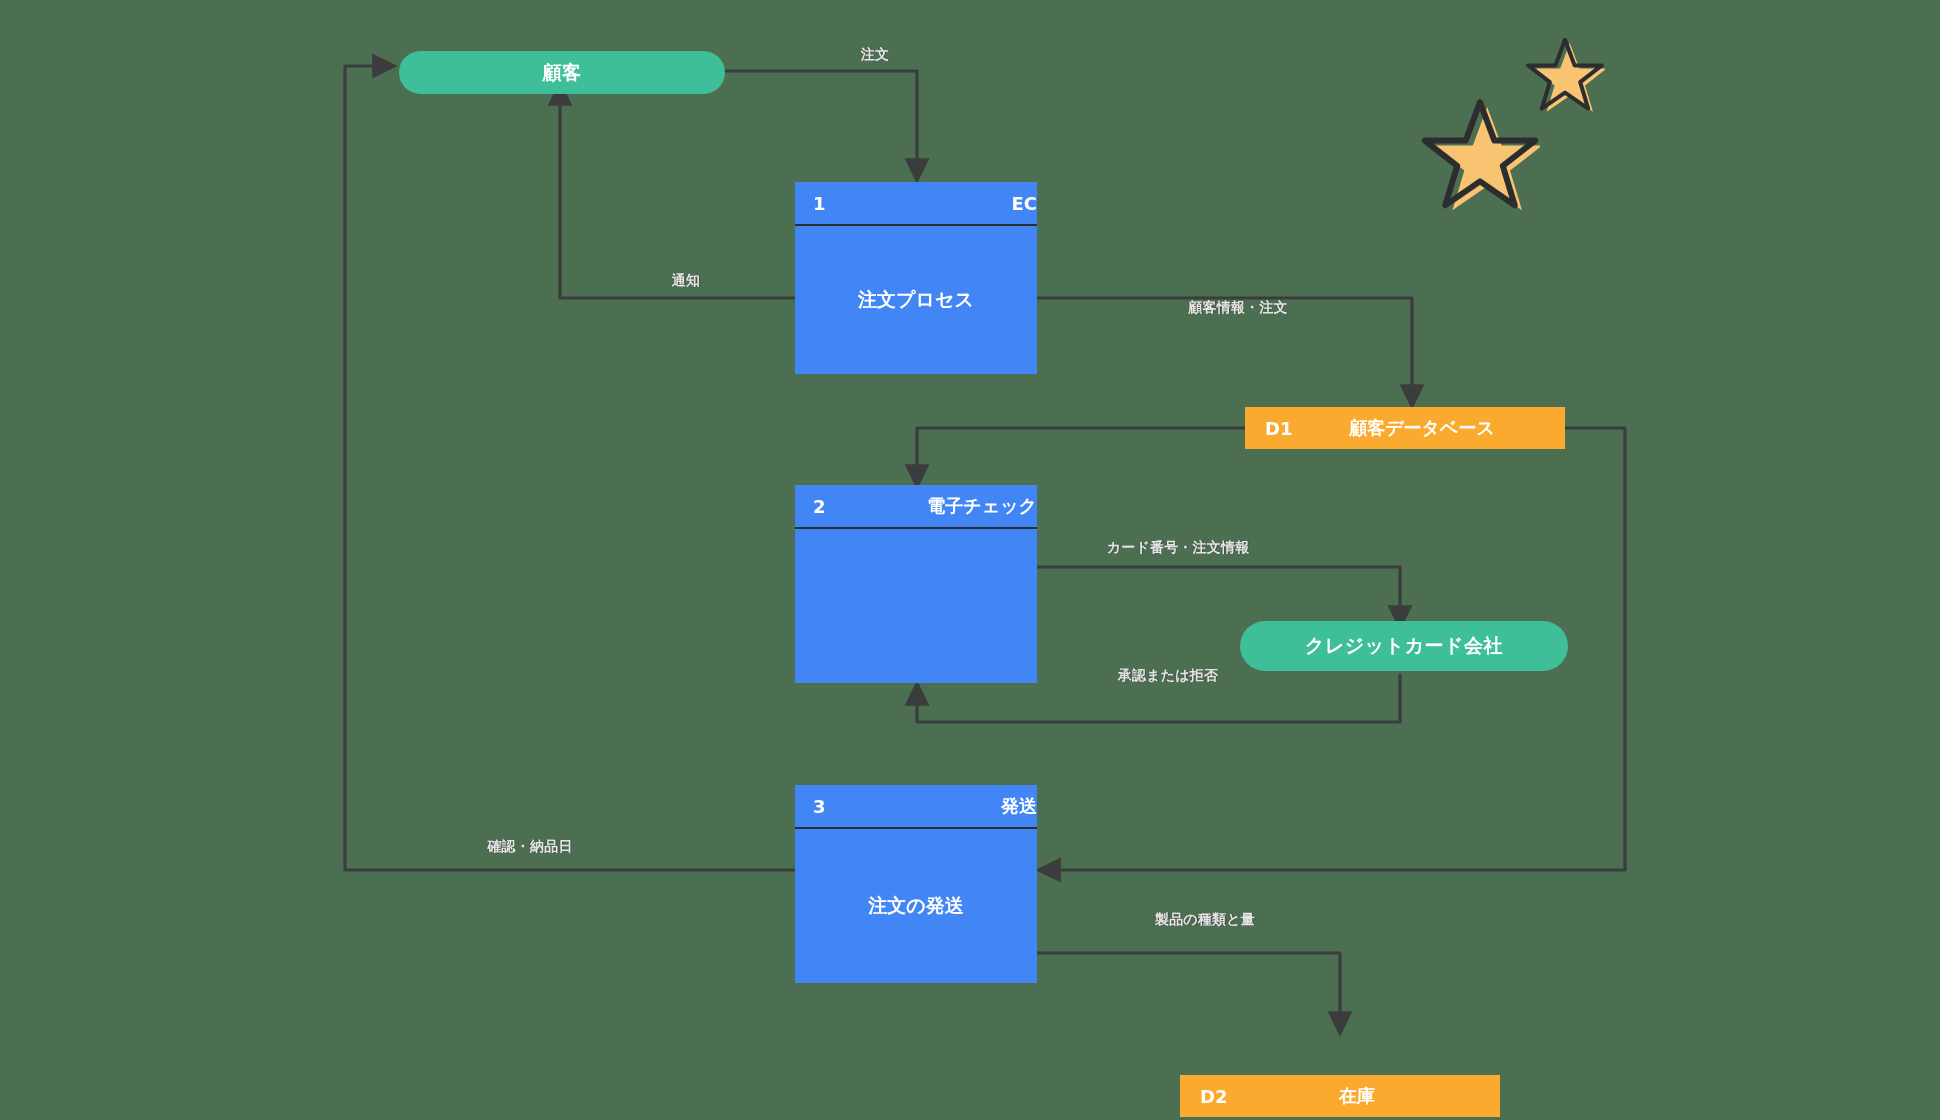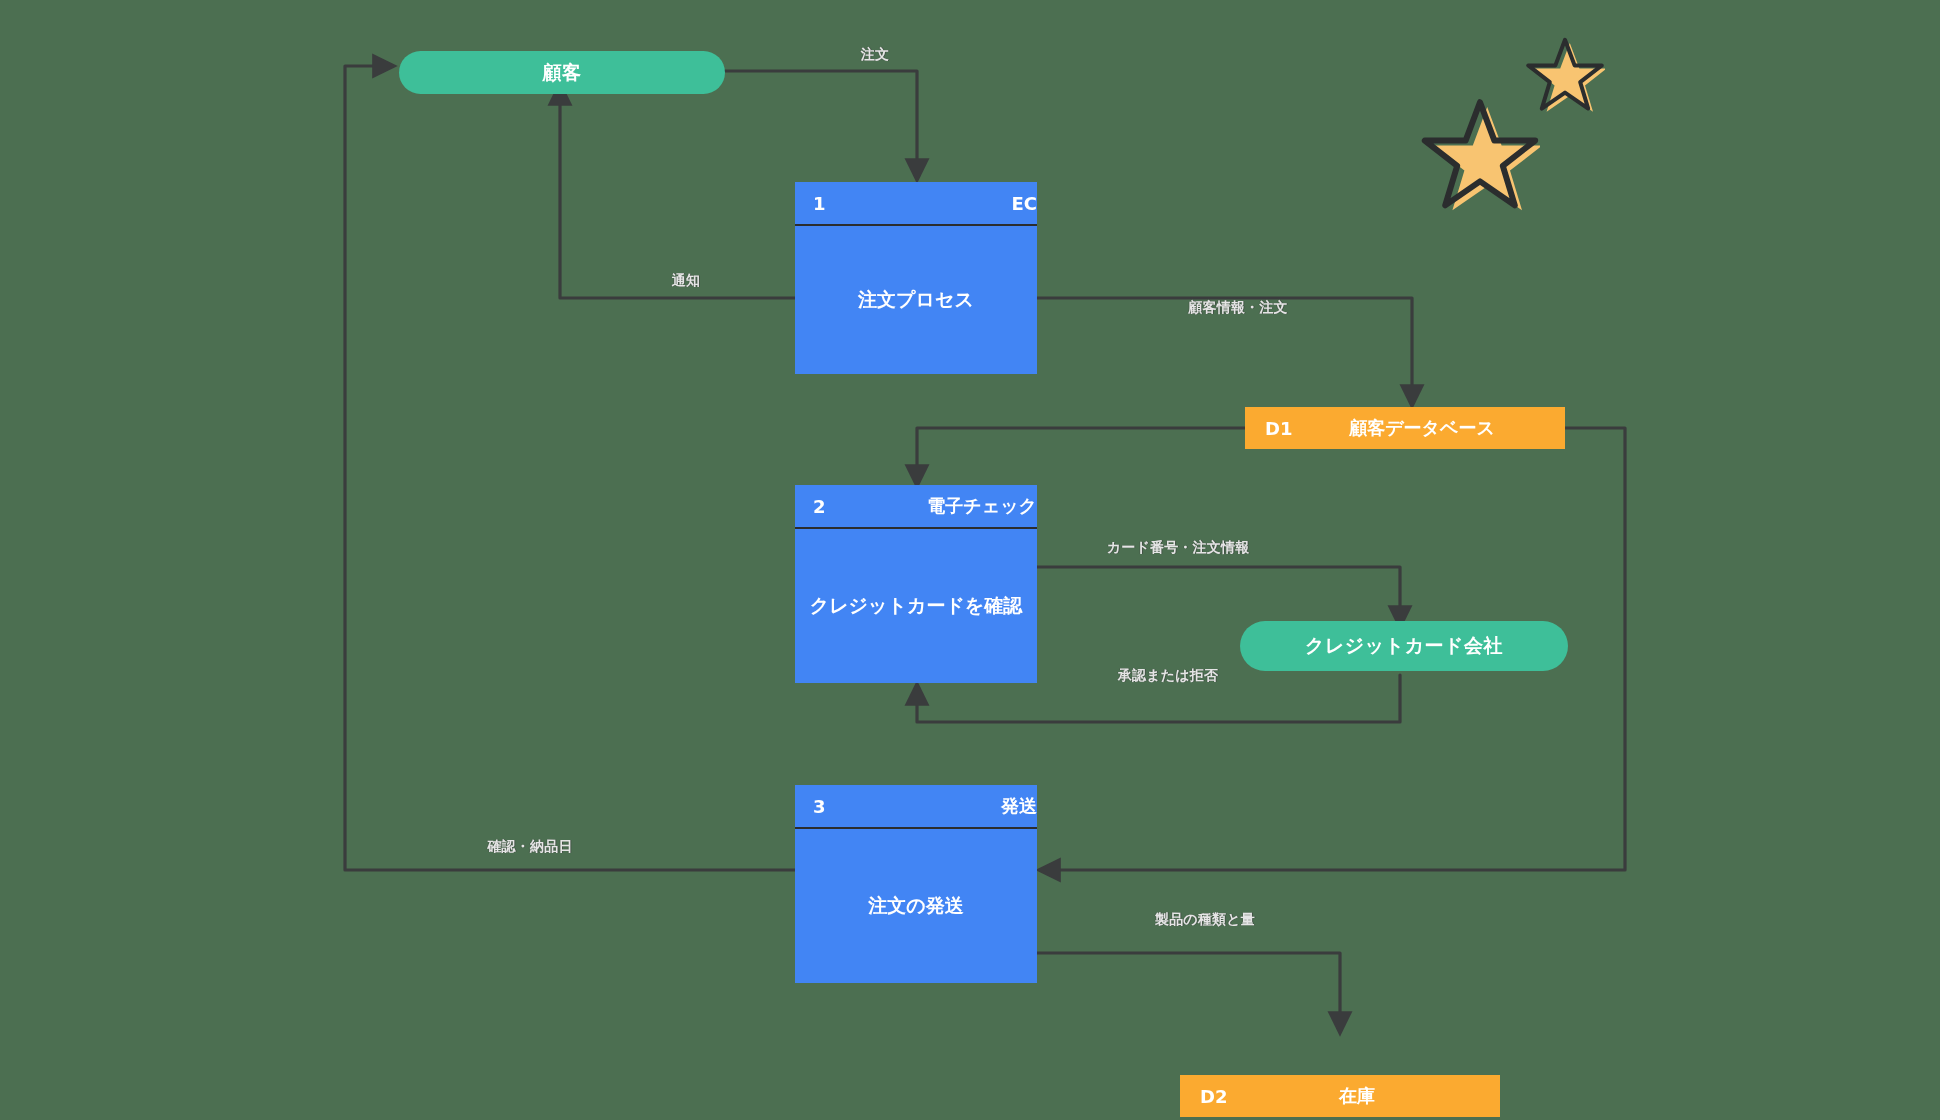--- a/index.html
+++ b/index.html
@@ -124,21 +124,20 @@
       <span class="ptitle">EC</span>
     </div>
     <div class="pbody">注文プロセス</div>
   </div>
 
   <div class="node process" style="left:795px;top:485px;width:242px;height:198px;">
     <div class="phead">
       <span class="pnum">2</span>
       <span class="ptitle">電子チェック</span>
     </div>
-    <div class="pbody">クレジットカードを確認</div>
   </div>
 
   <div class="node process" style="left:795px;top:785px;width:242px;height:198px;">
     <div class="phead">
       <span class="pnum">3</span>
       <span class="ptitle">発送</span>
     </div>
     <div class="pbody">注文の発送</div>
   </div>
 

